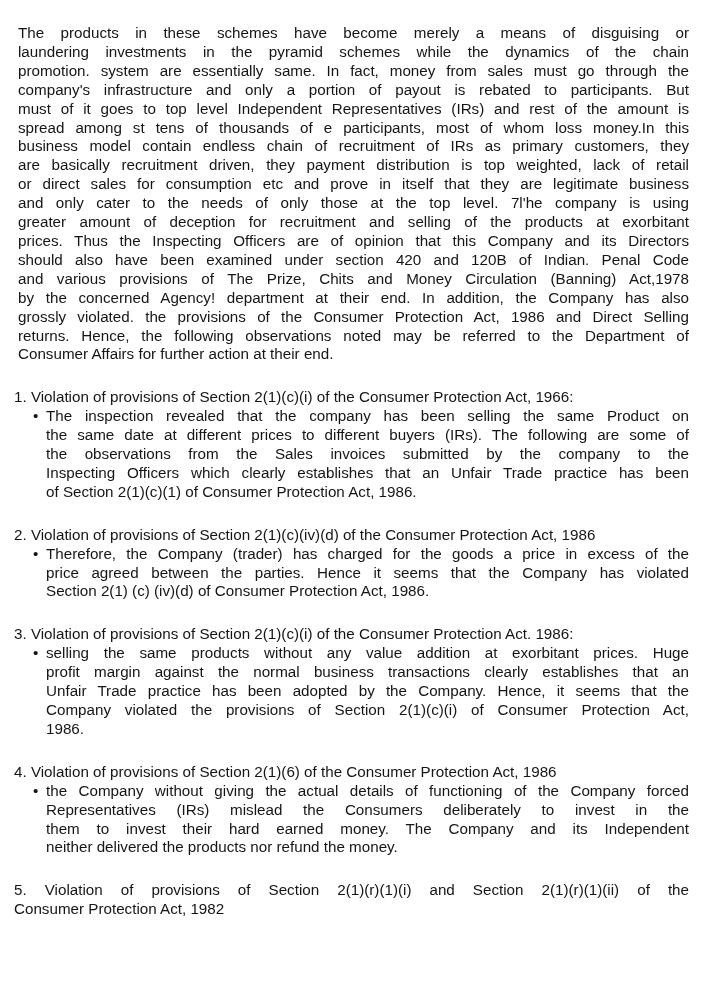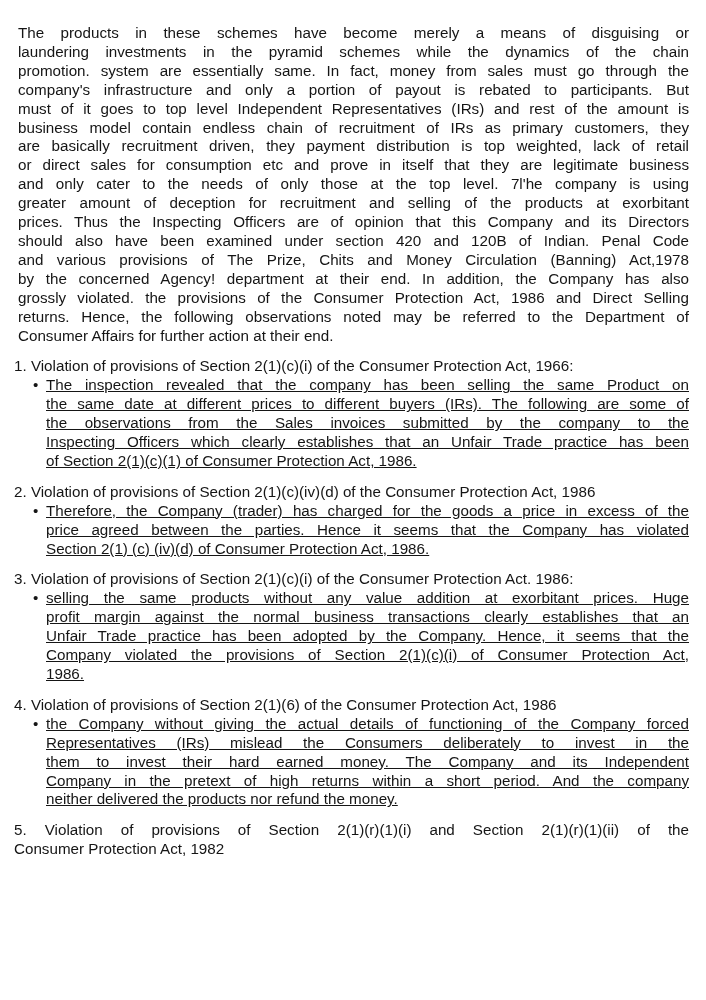--- a/index.html
+++ b/index.html
@@ -29,47 +29,47 @@
     text-align-last: justify;
     white-space: normal;
   }
   .line.last {
     text-align-last: left;
   }
   .heading .line {
     text-indent: -4px;
   }
   .section {
-    margin-top: 12px;
+    margin-top: 24px;
   }
   .bullet {
     display: flex;
     padding-left: 15px;
   }
   .marker {
     flex: 0 0 13px;
     text-align: left;
   }
   .bullet-lines {
     flex: 1 1 auto;
     min-width: 0;
-    text-decoration: underline;
   }
 </style>
 </head>
 <body>
 
 <div class="page">
 
   <div class="intro">
       <div class="line">The products in these schemes have become merely a means of disguising or</div>
       <div class="line">laundering investments in the pyramid schemes while the dynamics of the chain</div>
       <div class="line">promotion. system are essentially same. In fact, money from sales must go through the</div>
       <div class="line">company's infrastructure and only a portion of payout is rebated to participants. But</div>
       <div class="line">must of it goes to top level Independent Representatives (IRs) and rest of the amount is</div>
+      <div class="line">spread among st tens of thousands of e participants, most of whom loss money.In this</div>
       <div class="line">business model contain endless chain of recruitment of IRs as primary customers, they</div>
       <div class="line">are basically recruitment driven, they payment distribution is top weighted, lack of retail</div>
       <div class="line">or direct sales for consumption etc and prove in itself that they are legitimate business</div>
       <div class="line">and only cater to the needs of only those at the top level. 7l'he company is using</div>
       <div class="line">greater amount of deception for recruitment and selling of the products at exorbitant</div>
       <div class="line">prices. Thus the Inspecting Officers are of opinion that this Company and its Directors</div>
       <div class="line">should also have been examined under section 420 and 120B of Indian. Penal Code</div>
       <div class="line">and various provisions of The Prize, Chits and Money Circulation (Banning) Act,1978</div>
       <div class="line">by the concerned Agency! department at their end. In addition, the Company has also</div>
       <div class="line">grossly violated. the provisions of the Consumer Protection Act, 1986 and Direct Selling</div>
@@ -126,21 +126,20 @@
   <section class="section">
     <div class="heading">
         <div class="line last">4. Violation of provisions of Section 2(1)(6) of the Consumer Protection Act, 1986</div>
       </div>
     <div class="bullet">
       <span class="marker">•</span>
       <div class="bullet-lines">
           <div class="line">the Company without giving the actual details of functioning of the Company forced</div>
           <div class="line">Representatives (IRs) mislead the Consumers deliberately to invest in the</div>
           <div class="line">them to invest their hard earned money. The Company and its Independent</div>
-          <div class="line">Company in the pretext of high returns within a short period. And the company</div>
           <div class="line last">neither delivered the products nor refund the money.</div>
         </div>
     </div>
   </section>
 
   <section class="section">
     <div class="heading">
         <div class="line">5. Violation of provisions of Section 2(1)(r)(1)(i) and Section 2(1)(r)(1)(ii) of the</div>
         <div class="line last">Consumer Protection Act, 1982</div>
       </div>

